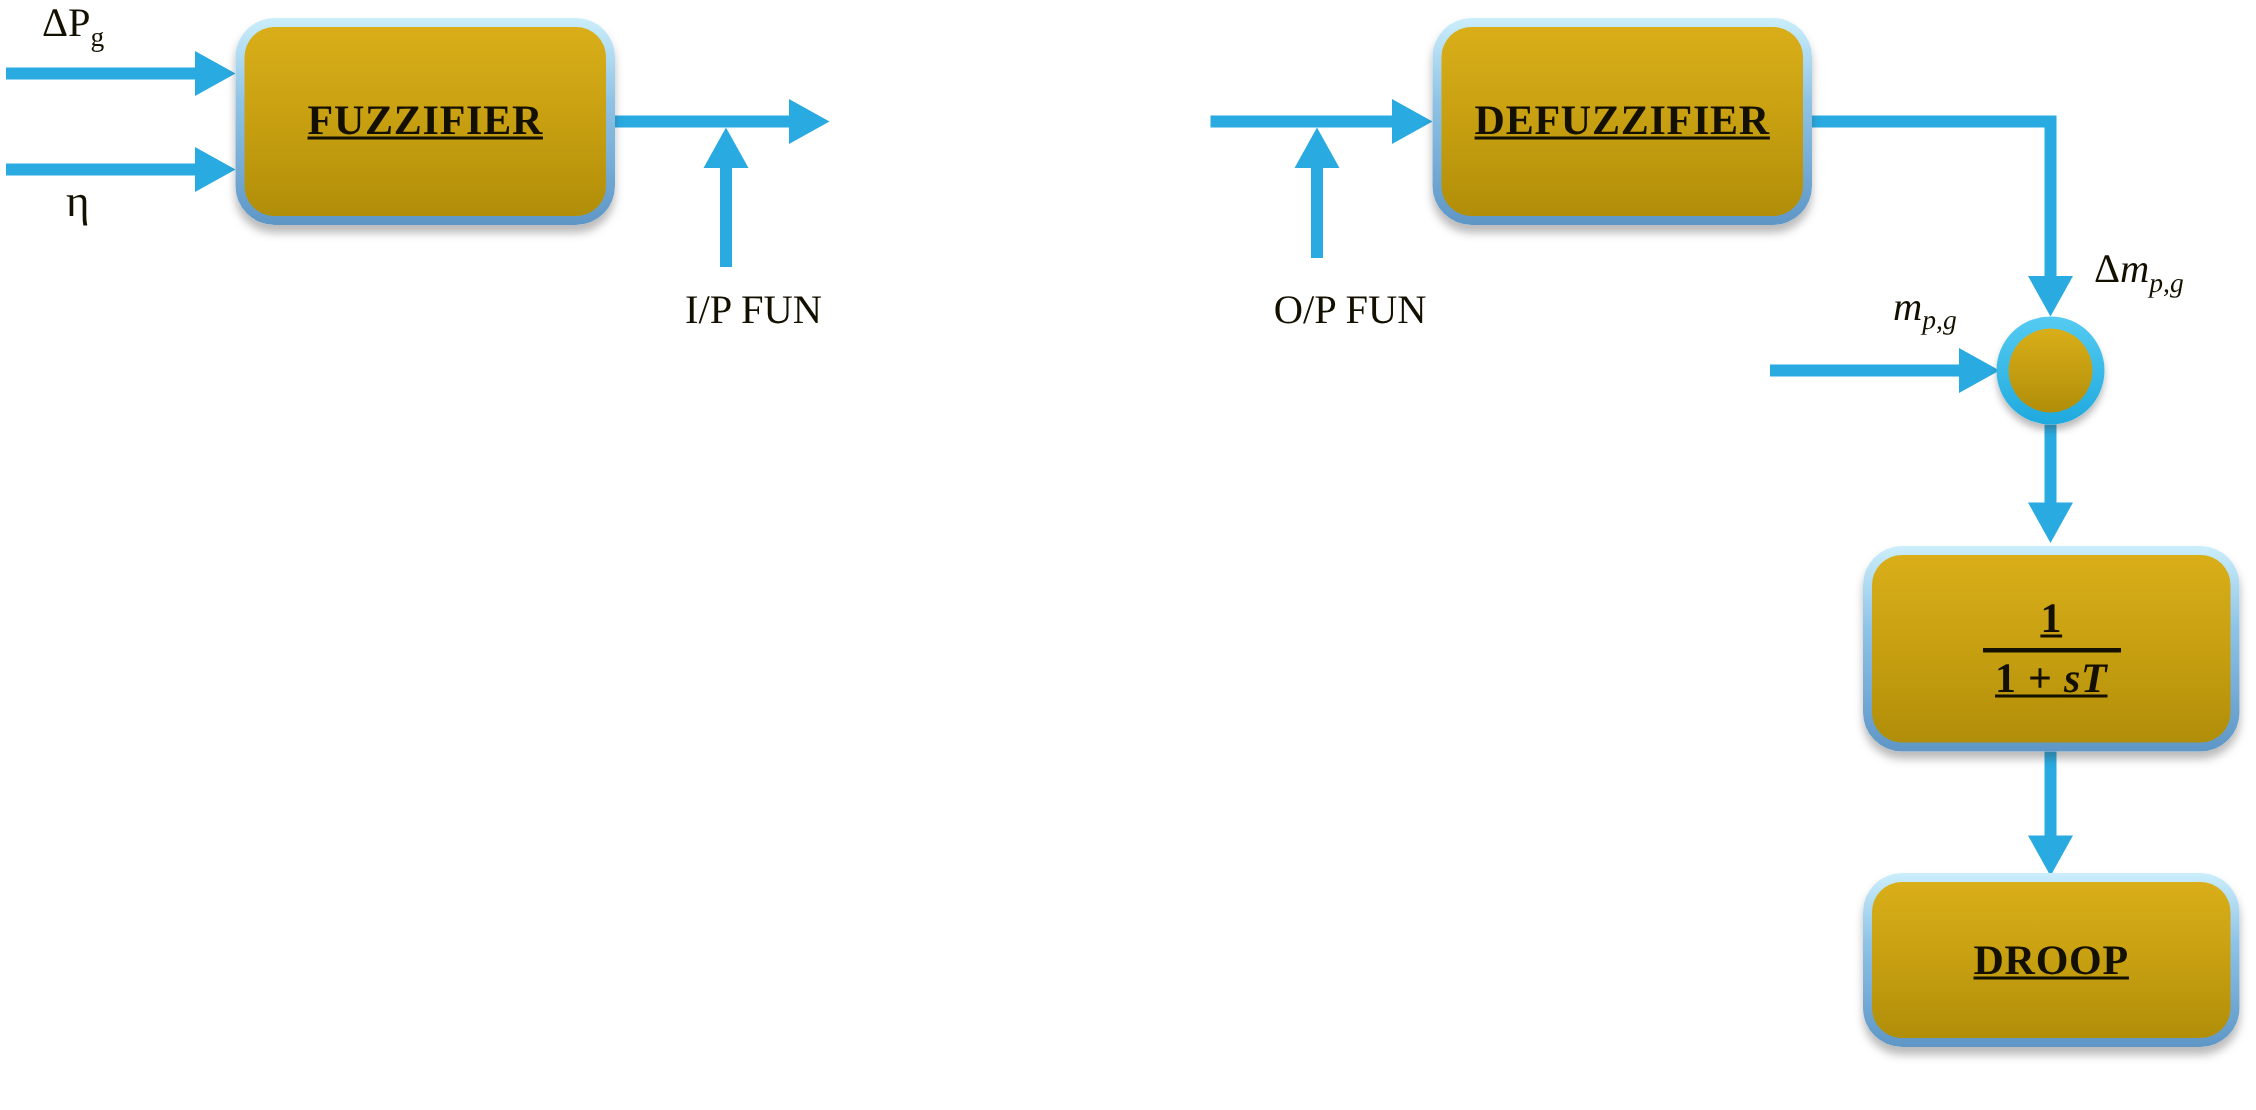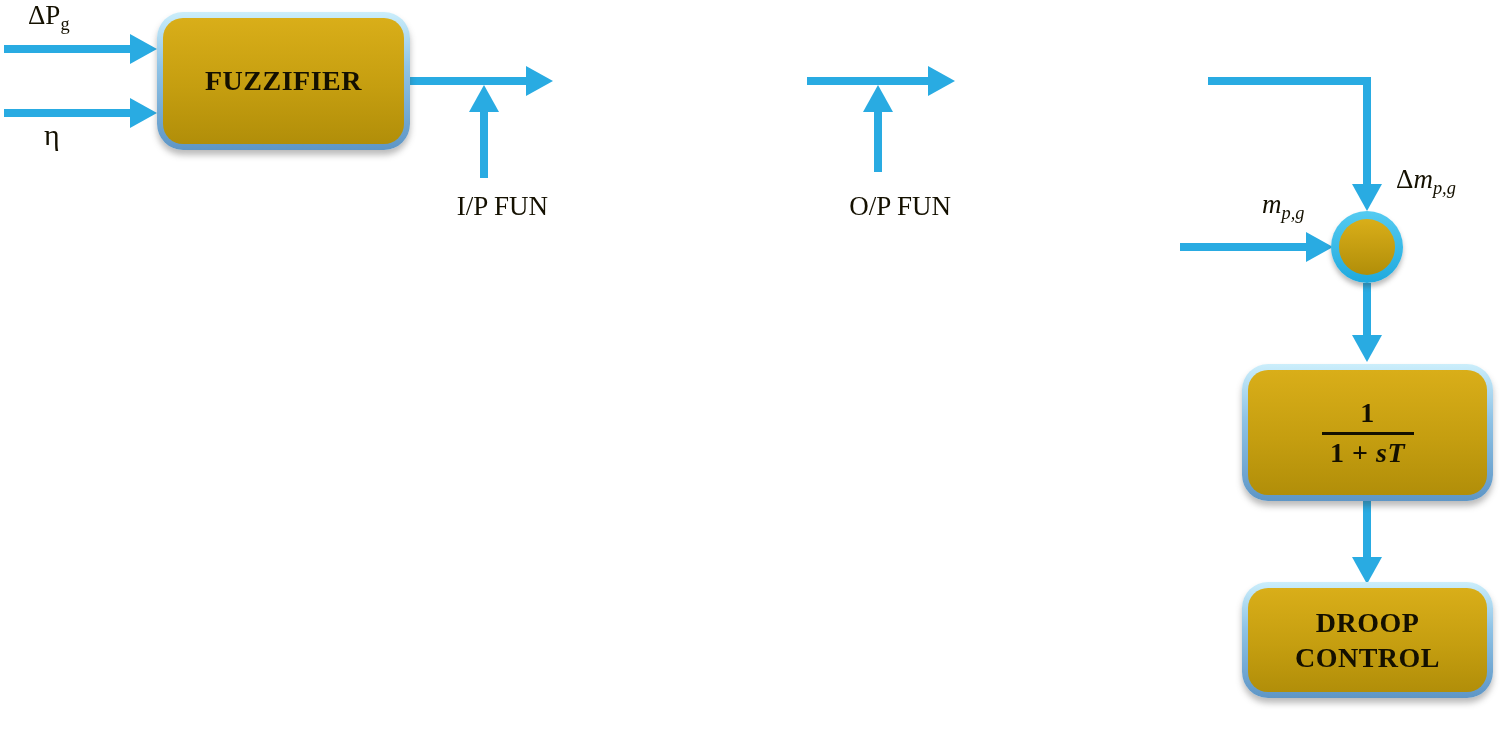--- a/index.html
+++ b/index.html
@@ -21,21 +21,21 @@
   .block{
     position:absolute;z-index:2;
     background:linear-gradient(180deg,var(--border-top) 0%,var(--border-mid) 40%,var(--border-bot) 100%);
     border-radius:26px;padding:6px;box-sizing:border-box;
     box-shadow:0 5px 6px rgba(60,60,60,.35);
   }
   .block-inner{
     width:100%;height:100%;border-radius:20px;
     background:linear-gradient(180deg,var(--gold-top) 0%,#C59E10 55%,var(--gold-bot) 100%);
     display:flex;flex-direction:column;align-items:center;justify-content:center;
-    color:var(--ink);font-weight:bold;font-size:28px;letter-spacing:.5px;text-align:center;
+    color:var(--ink);font-weight:bold;font-size:28px;letter-spacing:.5px;text-align:center;text-decoration:underline;
   }
   .sum{
     position:absolute;z-index:2;width:72px;height:72px;border-radius:50%;
     background:linear-gradient(180deg,#55CBF1 0%,#1FA9DE 100%);
     box-shadow:0 4px 5px rgba(60,60,60,.35);
     display:flex;align-items:center;justify-content:center;
   }
   .sum-inner{
     width:56px;height:56px;border-radius:50%;
     background:linear-gradient(180deg,var(--gold-top) 0%,var(--gold-bot) 100%);
@@ -78,35 +78,39 @@
       <polygon points="1367,584 1352,557 1382,557" class="conn-head"></polygon>
     </svg>
 
   <div class="block" style="left:157px;top:12px;width:253px;height:138px">
     <div class="block-inner">
       <span>FUZZIFIER</span>
     </div>
   </div>
 
 
+  <div class="block" style="left:955px;top:12px;width:253px;height:138px">
+    <div class="block-inner">
+      <span>DEFUZZIFIER</span>
+    </div>
+  </div>
 
   <div class="block" style="left:1242px;top:364px;width:251px;height:137px">
     <div class="block-inner">
       <span class="frac">
         <span>1</span>
         <span class="bar"></span>
         <span><span>1 + </span><span class="it">sT</span></span>
       </span>
     </div>
   </div>
 
   <div class="block" style="left:1242px;top:582px;width:251px;height:116px">
     <div class="block-inner">
       <span class="droop-line">DROOP</span>
-      <span class="droop-line">CONTROL</span>
     </div>
   </div>
 
   <div class="sum" style="left:1331px;top:211px">
     <div class="sum-inner"></div>
   </div>
 
   <div class="sig" style="left:28px;top:0px">
     <span>ΔP</span><sub>g</sub>
   </div>

